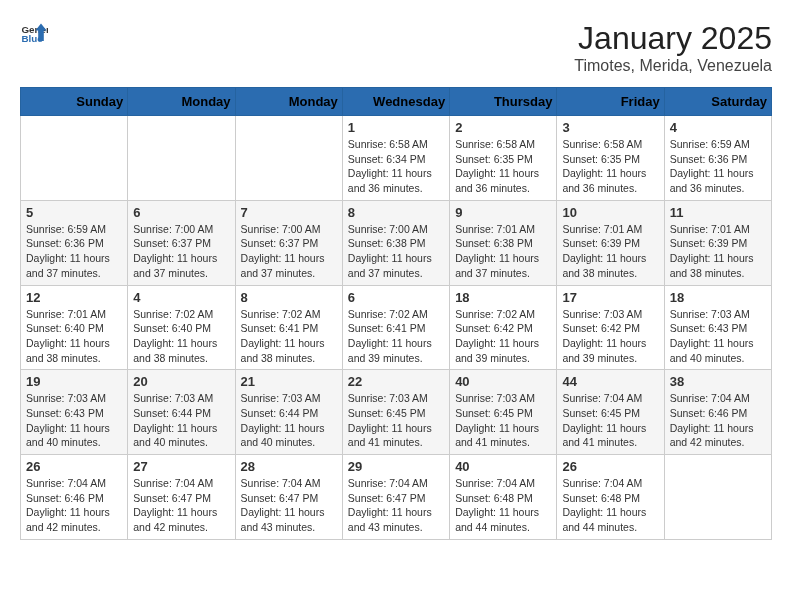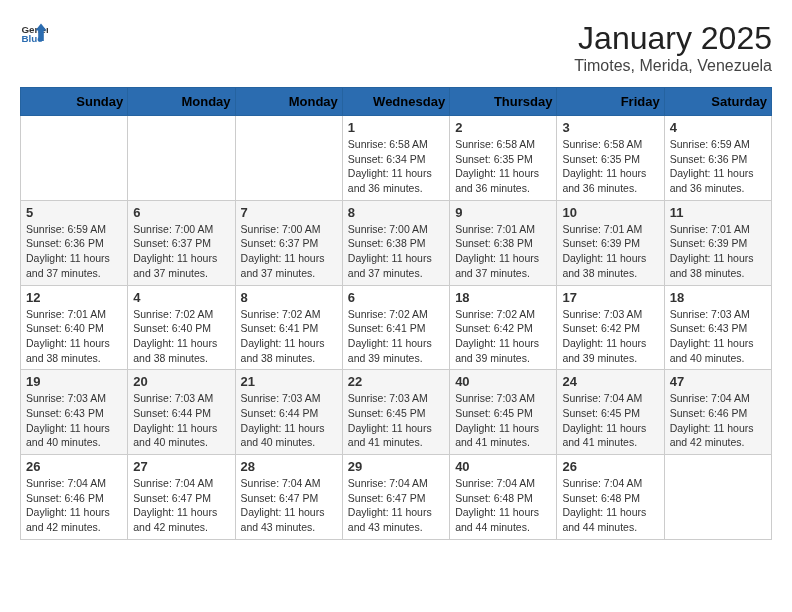--- a/index.html
+++ b/index.html
@@ -204,25 +204,25 @@
         </td>
         <td>
           <span class="day-number">22</span>
           <div class="day-info">Sunrise: 7:03 AM<br>Sunset: 6:45 PM<br>Daylight: 11 hours and 41 minutes.</div>
         </td>
         <td>
           <span class="day-number">40</span>
           <div class="day-info">Sunrise: 7:03 AM<br>Sunset: 6:45 PM<br>Daylight: 11 hours and 41 minutes.</div>
         </td>
         <td>
-          <span class="day-number">24</span>
+          <span class="day-number">44</span>
           <div class="day-info">Sunrise: 7:04 AM<br>Sunset: 6:45 PM<br>Daylight: 11 hours and 41 minutes.</div>
         </td>
         <td>
-          <span class="day-number">47</span>
+          <span class="day-number">38</span>
           <div class="day-info">Sunrise: 7:04 AM<br>Sunset: 6:46 PM<br>Daylight: 11 hours and 42 minutes.</div>
         </td>
       </tr>
       <tr>
         <td>
           <span class="day-number">26</span>
           <div class="day-info">Sunrise: 7:04 AM<br>Sunset: 6:46 PM<br>Daylight: 11 hours and 42 minutes.</div>
         </td>
         <td>
           <span class="day-number">27</span>

